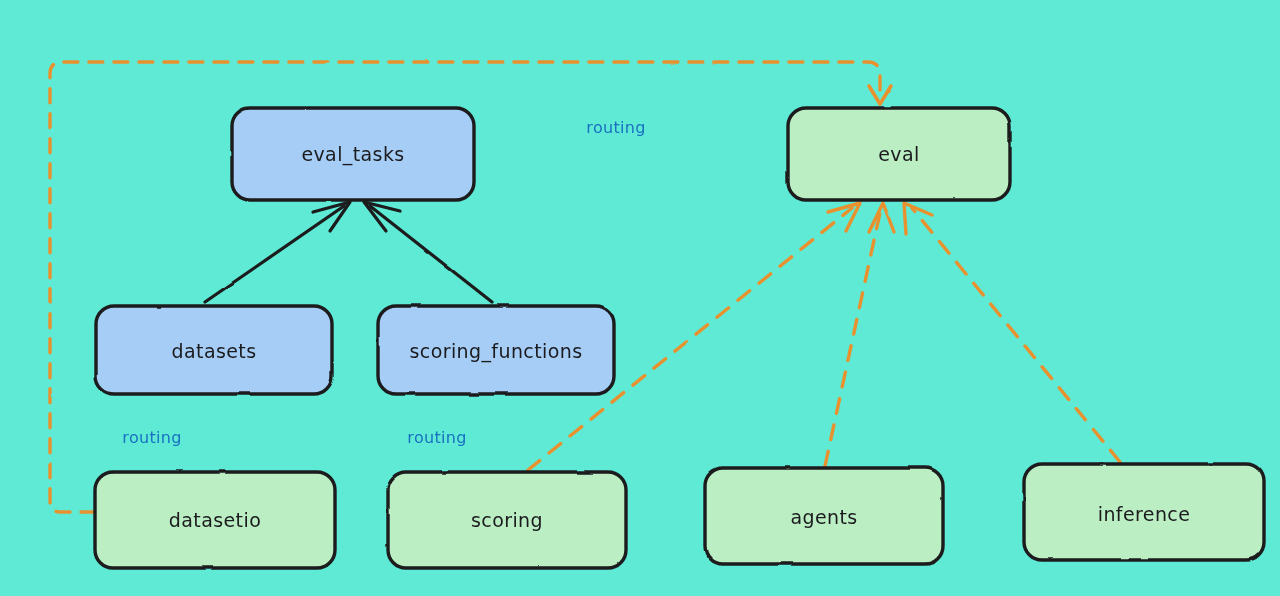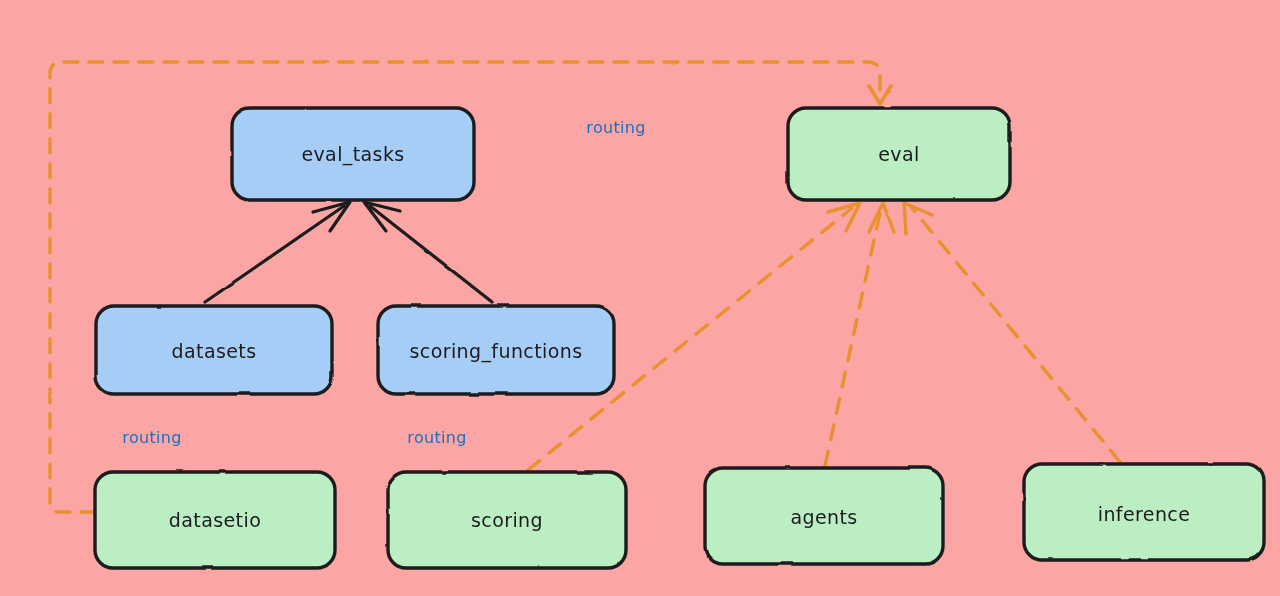--- a/index.html
+++ b/index.html
@@ -11,21 +11,21 @@
   body {
     width: 1280px;
     height: 596px;
     font-family: "DejaVu Sans", sans-serif;
     overflow: hidden;
   }
   #canvas {
     position: relative;
     width: 1280px;
     height: 596px;
-    background: #fca5a5;
+    background: #5eead4;
   }
   #diagram-svg {
     position: absolute;
     left: 0;
     top: 0;
     width: 1280px;
     height: 596px;
   }
   .node-label {
     font-family: "DejaVu Sans", sans-serif;

